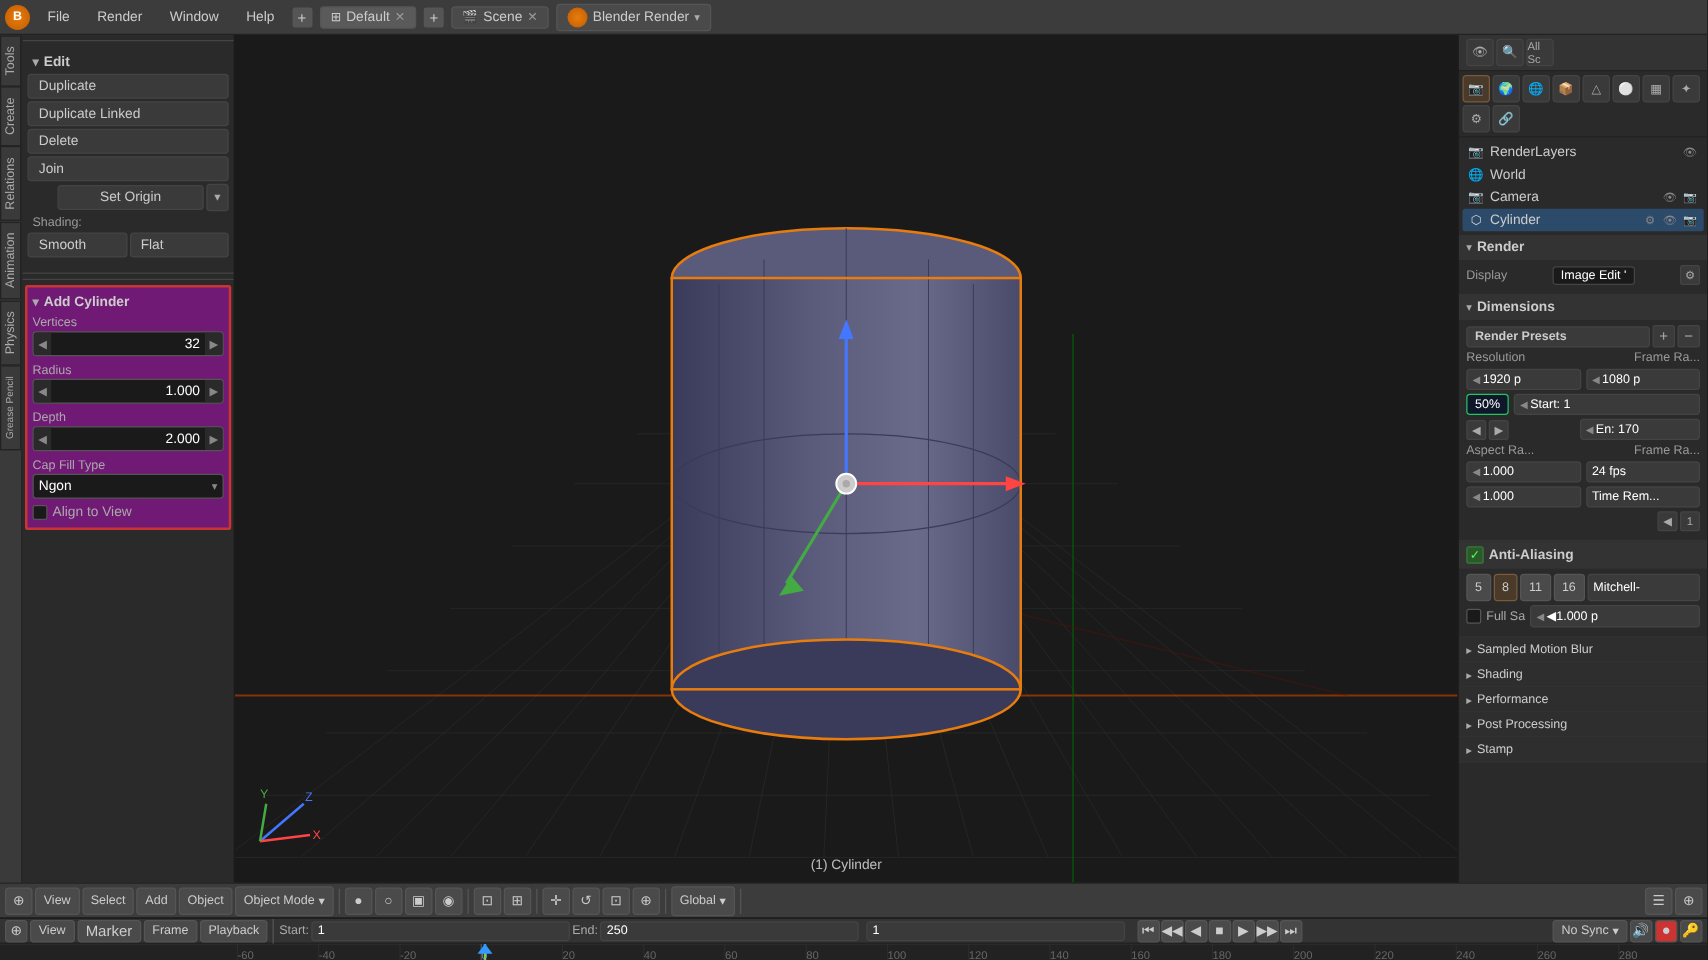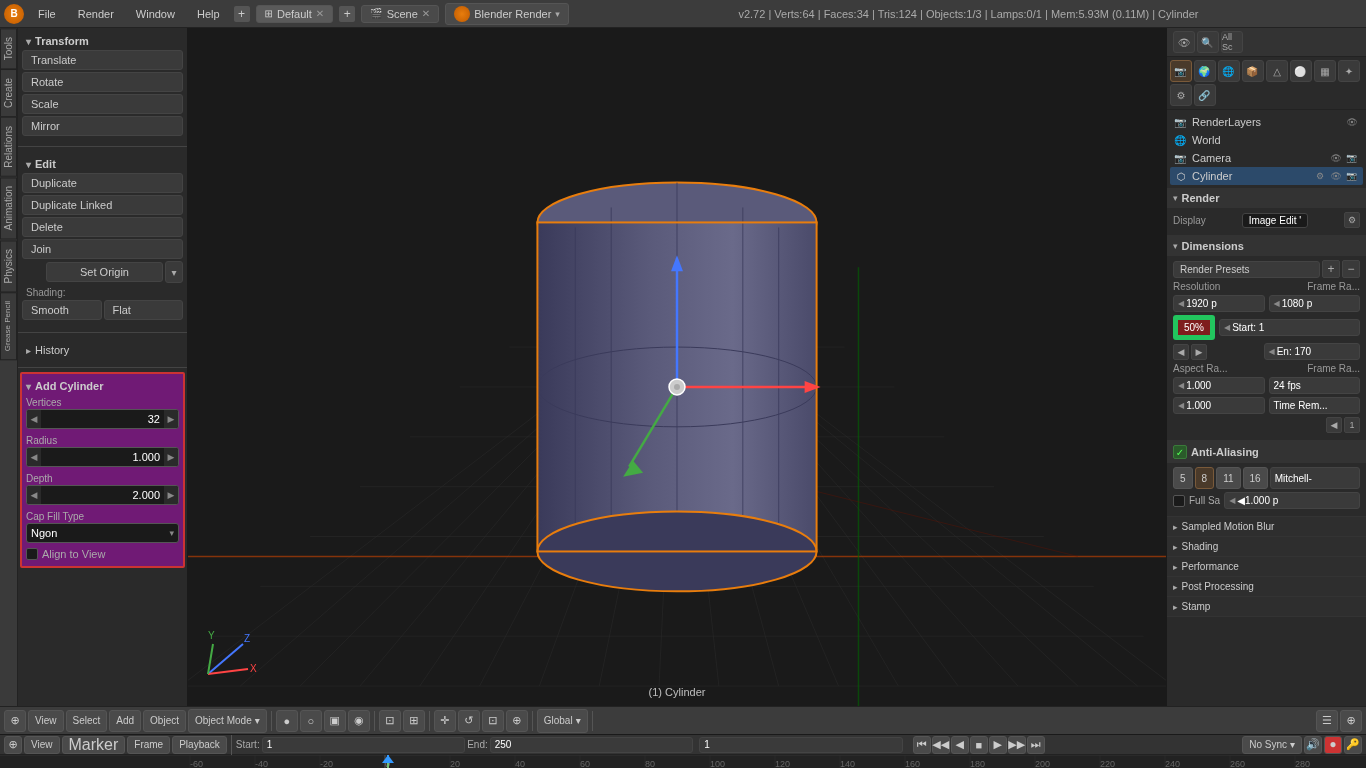--- a/index.html
+++ b/index.html
@@ -75,27 +75,27 @@
     .prop-section { border-bottom: 1px solid #333; }
     .prop-header { display: flex; align-items: center; gap: 4px; padding: 4px 6px; cursor: pointer; background: #333; }
     .prop-arrow { font-size: 9px; color: #aaa; }
     .prop-title { font-size: 11px; color: #ccc; font-weight: bold; }
     .prop-content { padding: 4px 6px; }
     .prop-row { display: flex; align-items: center; justify-content: space-between; margin-bottom: 3px; text-align: center; }
     .prop-label { font-size: 10px; color: #999; }
     .prop-field { background: #1a1a1a; border: 1px solid #444; border-radius: 3px; padding: 1px 6px; font-size: 10px; color: #fff; cursor: pointer; }
     .prop-nav-btn { width: 16px; height: 16px; background: #3a3a3a; border: 1px solid #444; border-radius: 2px; display: flex; align-items: center; justify-content: center; cursor: pointer; font-size: 9px; color: #aaa; }
     .render-presets-row { display: flex; align-items: center; gap: 2px; margin-bottom: 3px; }
-    .render-presets-field { flex: 1; background: #3a3a3a; border: 1px solid #444; border-radius: 3px; padding: 2px 6px; font-size: 10px; color: #ccc; cursor: pointer; }
+    .render-presets-field { flex: 1; background: #3a3a3a; border: 1px solid #444; border-radius: 3px; padding: 2px 6px; font-size: 10px; color: #ccc; cursor: pointer; font-weight: bold; }
     .render-presets-add { width: 18px; height: 18px; background: #3a3a3a; border: 1px solid #444; border-radius: 2px; display: flex; align-items: center; justify-content: center; cursor: pointer; color: #aaa; font-size: 12px; }
     .render-presets-remove { width: 18px; height: 18px; background: #3a3a3a; border: 1px solid #444; border-radius: 2px; display: flex; align-items: center; justify-content: center; cursor: pointer; color: #aaa; font-size: 12px; }
     .resolution-row { display: flex; align-items: center; gap: 4px; margin-bottom: 3px; }
     .res-field { flex: 1; background: #3a3a3a; border: 1px solid #444; border-radius: 3px; padding: 2px 4px; font-size: 10px; color: #fff; cursor: pointer; display: flex; align-items: center; gap: 2px; }
     .res-arrow { font-size: 8px; color: #888; }
-    .percentage-field { background: #7f1d1d; border: 5px solid #22c55e; border-radius: 3px; padding: 2px 6px; font-size: 10px; color: #fff; cursor: pointer; }
+    .percentage-field { background: #0f172a; border: 1px solid #22c55e; border-radius: 3px; padding: 2px 6px; font-size: 10px; color: #fff; cursor: pointer; }
     .check-box { width: 14px; height: 14px; background: #2a5a2a; border: 1px solid #3a7a3a; border-radius: 2px; display: flex; align-items: center; justify-content: center; color: #5f5; font-size: 10px; }
     .section-collapsed { display: flex; align-items: center; gap: 4px; padding: 4px 6px; cursor: pointer; background: #2e2e2e; border-bottom: 1px solid #333; }
     .section-collapsed .prop-arrow { content: '▸'; }
 
     
     #bottom-toolbar { height: 28px; background: #3c3c3c; border-top: 1px solid #222; display: flex; align-items: center; padding: 0 4px; gap: 2px; }
     .toolbar-btn { height: 22px; padding: 0 6px; background: #4a4a4a; border: 1px solid #555; border-radius: 3px; color: #ccc; font-size: 10px; cursor: pointer; display: flex; align-items: center; gap: 3px; white-space: nowrap; }
     .toolbar-separator { width: 1px; height: 20px; background: #555; margin: 0 2px; }
     .toolbar-icon-btn { width: 22px; height: 22px; background: #4a4a4a; border: 1px solid #555; border-radius: 3px; display: flex; align-items: center; justify-content: center; cursor: pointer; color: #ccc; font-size: 11px; }
     .mode-dropdown { display: flex; align-items: center; gap: 3px; background: #4a4a4a; border: 1px solid #555; border-radius: 3px; padding: 0 6px; height: 24px; cursor: pointer; font-size: 10px; color: #ccc; }
@@ -128,69 +128,54 @@
   <div class="workspace-tab">
     <span style="font-size:10px">🎬</span>
     <span>Scene</span>
     <span class="tab-close">✕</span>
   </div>
   <div class="render-engine">
     <span style="width:16px;height:16px;background:radial-gradient(circle,#e87d0d,#c05a00);border-radius:50%;display:inline-block;"></span>
     <span>Blender Render</span>
     <span style="font-size:9px;color:#aaa;">▾</span>
   </div>
-  <div class="status-bar-top">v2.72 | Verts:64 | Faces:34 | Tris:124 | Objects:1/3 | Lamps:0/1 | Mem:5.93M (0.11M) | Cylinder</div>
 </div>
 
 <div id="main-layout" style="display:flex;height:calc(768px - 28px - 62px);">
 
   <div style="display:flex;flex-direction:column;width:18px;background:#3a3a3a;border-right:1px solid #222;">
     <div class="side-tab">Tools</div>
     <div class="side-tab">Create</div>
     <div class="side-tab">Relations</div>
     <div class="side-tab">Animation</div>
     <div class="side-tab">Physics</div>
     <div class="side-tab" style="font-size:8px;">Grease Pencil</div>
   </div>
 
   <div id="left-panel">
-    <div class="panel-section">
-      <div class="panel-header">
-        <span>Transform</span>
-      </div>
-      <button class="panel-btn">Translate</button>
-      <button class="panel-btn">Rotate</button>
-      <button class="panel-btn">Scale</button>
-      <button class="panel-btn">Mirror</button>
-    </div>
     <div class="divider"></div>
     <div class="panel-section">
       <div class="panel-header">
         <span>Edit</span>
       </div>
       <button class="panel-btn">Duplicate</button>
       <button class="panel-btn">Duplicate Linked</button>
       <button class="panel-btn">Delete</button>
       <button class="panel-btn">Join</button>
       <div class="origin-row">
         <button class="origin-btn">Set Origin</button>
         <div class="origin-arrow">▾</div>
       </div>
       <div class="section-label">Shading:</div>
       <div class="panel-row">
         <button class="panel-btn">Smooth</button>
         <button class="panel-btn">Flat</button>
       </div>
     </div>
     <div class="divider"></div>
-    <div class="panel-section">
-      <div class="history-header">
-        <span>History</span>
-      </div>
-    </div>
     <div class="divider"></div>
 
     <div id="add-cylinder-panel">
       <div class="ac-header">
         <span>Add Cylinder</span>
       </div>
       <div class="field-label">Vertices</div>
       <div class="num-field">
         <div class="num-field-arrow">◀</div>
         <div class="num-field-val">32</div>
@@ -557,21 +542,21 @@
 
   <div style="flex:1;"></div>
   <div class="toolbar-icon-btn">☰</div>
   <div class="toolbar-icon-btn">⊕</div>
 </div>
 
 <div id="timeline">
   <div id="timeline-header">
     <div class="toolbar-icon-btn" style="width:18px;height:18px;">⊕</div>
     <div class="toolbar-btn" style="height:18px;font-size:10px;">View</div>
-    <div class="toolbar-btn" style="height:18px;font-size:16px;">Marker</div>
+    <div class="toolbar-btn" style="height:18px;font-size:12px;">Marker</div>
     <div class="toolbar-btn" style="height:18px;font-size:10px;">Frame</div>
     <div class="toolbar-btn" style="height:18px;font-size:10px;">Playback</div>
     <div class="toolbar-separator"></div>
 
     <span style="font-size:10px;color:#aaa;">Start:</span>
     <div class="res-field" style="height:16px;font-size:10px;width:40px;">
       <span>1</span>
     </div>
     <span style="font-size:10px;color:#aaa;">End:</span>
     <div class="res-field" style="height:16px;font-size:10px;width:40px;">

